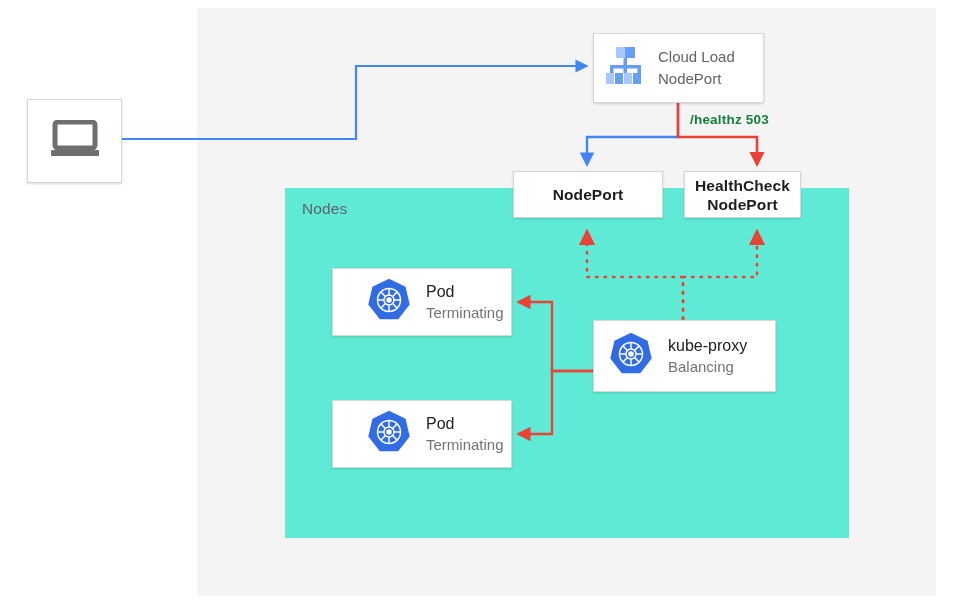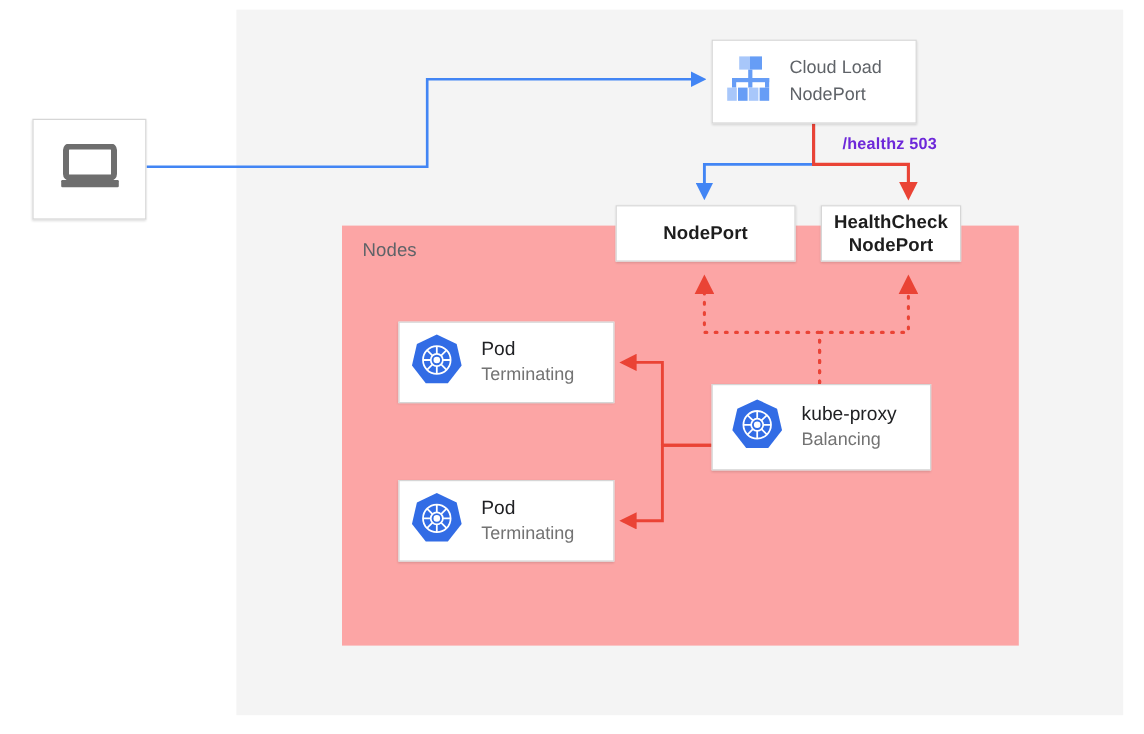--- a/index.html
+++ b/index.html
@@ -5,21 +5,21 @@
   html,body{margin:0;padding:0;background:#ffffff;}
   body{width:953px;height:612px;position:relative;overflow:hidden;
        font-family:"Liberation Sans","DejaVu Sans",sans-serif;}
 
   #canvas{position:absolute;left:0;top:0;width:953px;height:612px;}
 
   
   .panel-gray{position:absolute;left:197px;top:8px;width:739px;height:588px;
               background:#f4f4f4;}
   .panel-nodes{position:absolute;left:285px;top:188px;width:564px;height:350px;
-               background:#fca5a5;}
+               background:#5eead4;}
   .panel-nodes .nodes-label{position:absolute;left:17px;top:12px;
                font-size:15.5px;color:#5f6368;letter-spacing:.1px;}
 
   
   .box{position:absolute;background:#ffffff;border:1px solid #d6d6d6;
        box-shadow:0 1px 2px rgba(0,0,0,.14);box-sizing:border-box;}
 
   .box-laptop{left:27px;top:99px;width:95px;height:84px;
               display:flex;align-items:center;justify-content:center;}
 
@@ -28,33 +28,33 @@
   .clb-text{margin-left:12px;font-size:15px;line-height:22px;color:#5f6368;}
 
   .box-nodeport{left:513px;top:171px;width:150px;height:47px;
                 display:flex;align-items:center;justify-content:center;}
   .box-hcnodeport{left:684px;top:171px;width:117px;height:47px;
                   display:flex;align-items:center;justify-content:center;}
   .port-label{font-size:15.5px;font-weight:bold;color:#1d1d1d;text-align:center;
               line-height:19px;letter-spacing:.1px;}
 
   .box-pod{left:332px;width:180px;height:68px;display:flex;align-items:center;
-           padding-left:8px;box-sizing:border-box;}
+           padding-left:33px;box-sizing:border-box;}
   .box-pod1{top:268px;}
   .box-pod2{top:400px;}
 
   .box-kubeproxy{left:593px;top:320px;width:183px;height:72px;
                  display:flex;align-items:center;padding-left:14px;box-sizing:border-box;}
 
   .item-text{margin-left:14px;}
   .item-title{font-size:16px;color:#202124;line-height:20px;}
   .item-sub{font-size:15px;color:#737373;line-height:21px;}
 
   .healthz{position:absolute;left:690px;top:112px;font-size:13.5px;
-           font-weight:bold;color:#6d28d9;letter-spacing:.2px;margin-left:12px;}
+           font-weight:bold;color:#15803d;letter-spacing:.2px;}
 
   svg.lines{position:absolute;left:0;top:0;width:953px;height:612px;
             pointer-events:none;}
 </style>
 </head>
 <body>
 
 <div id="canvas">
 
   <div class="panel-gray"></div>

